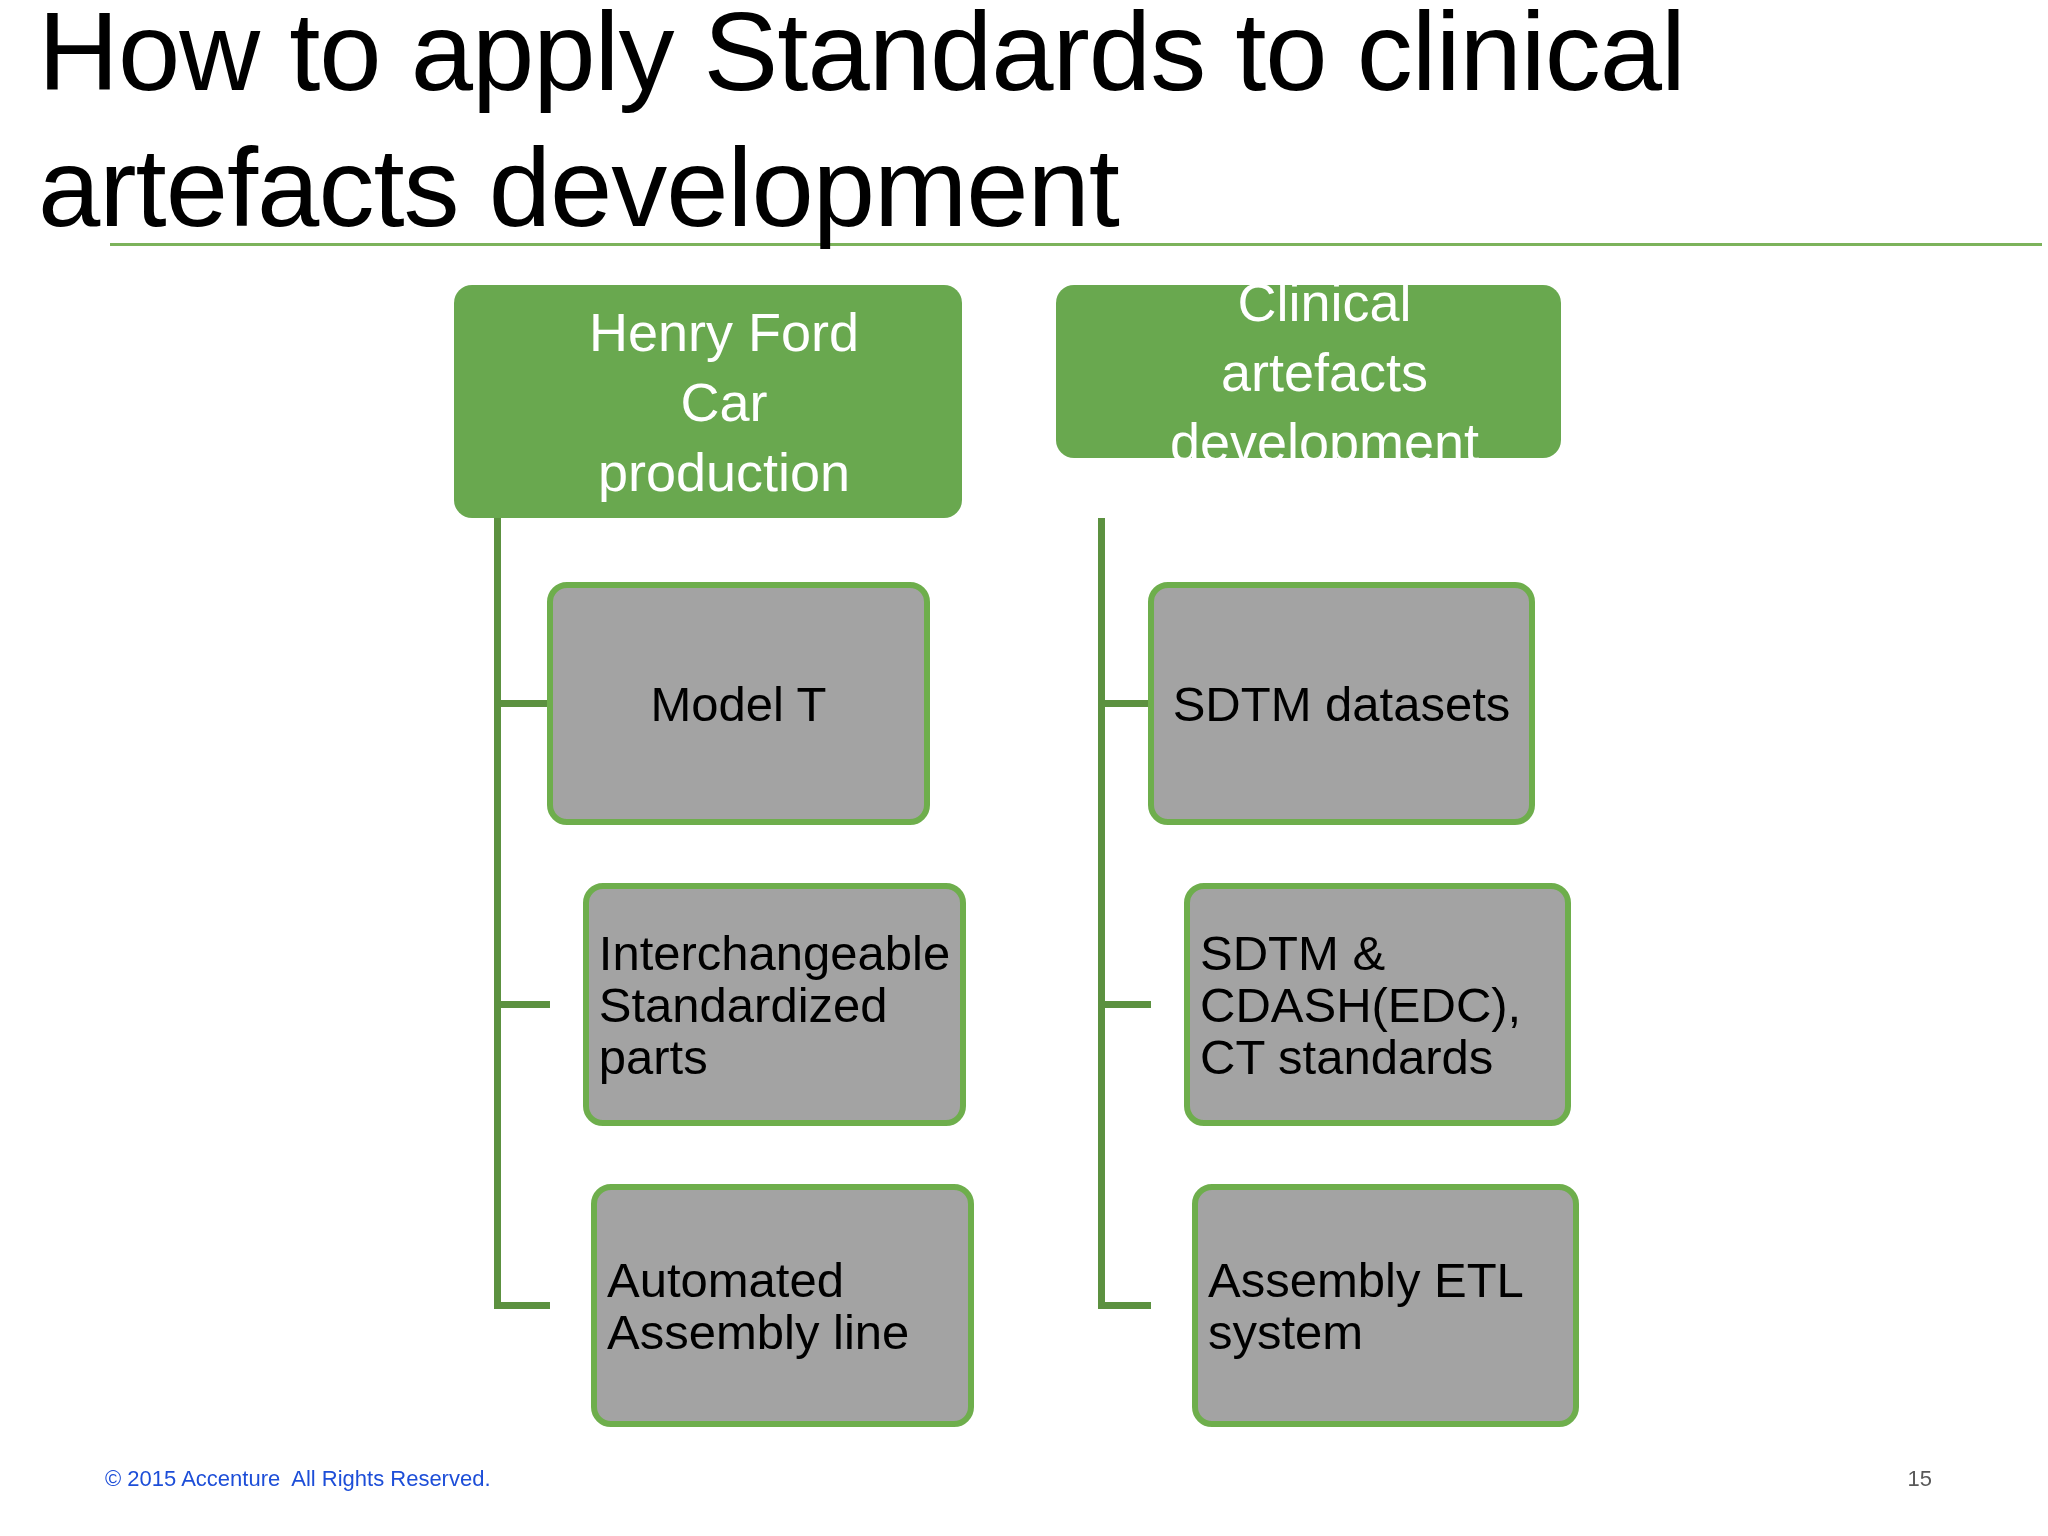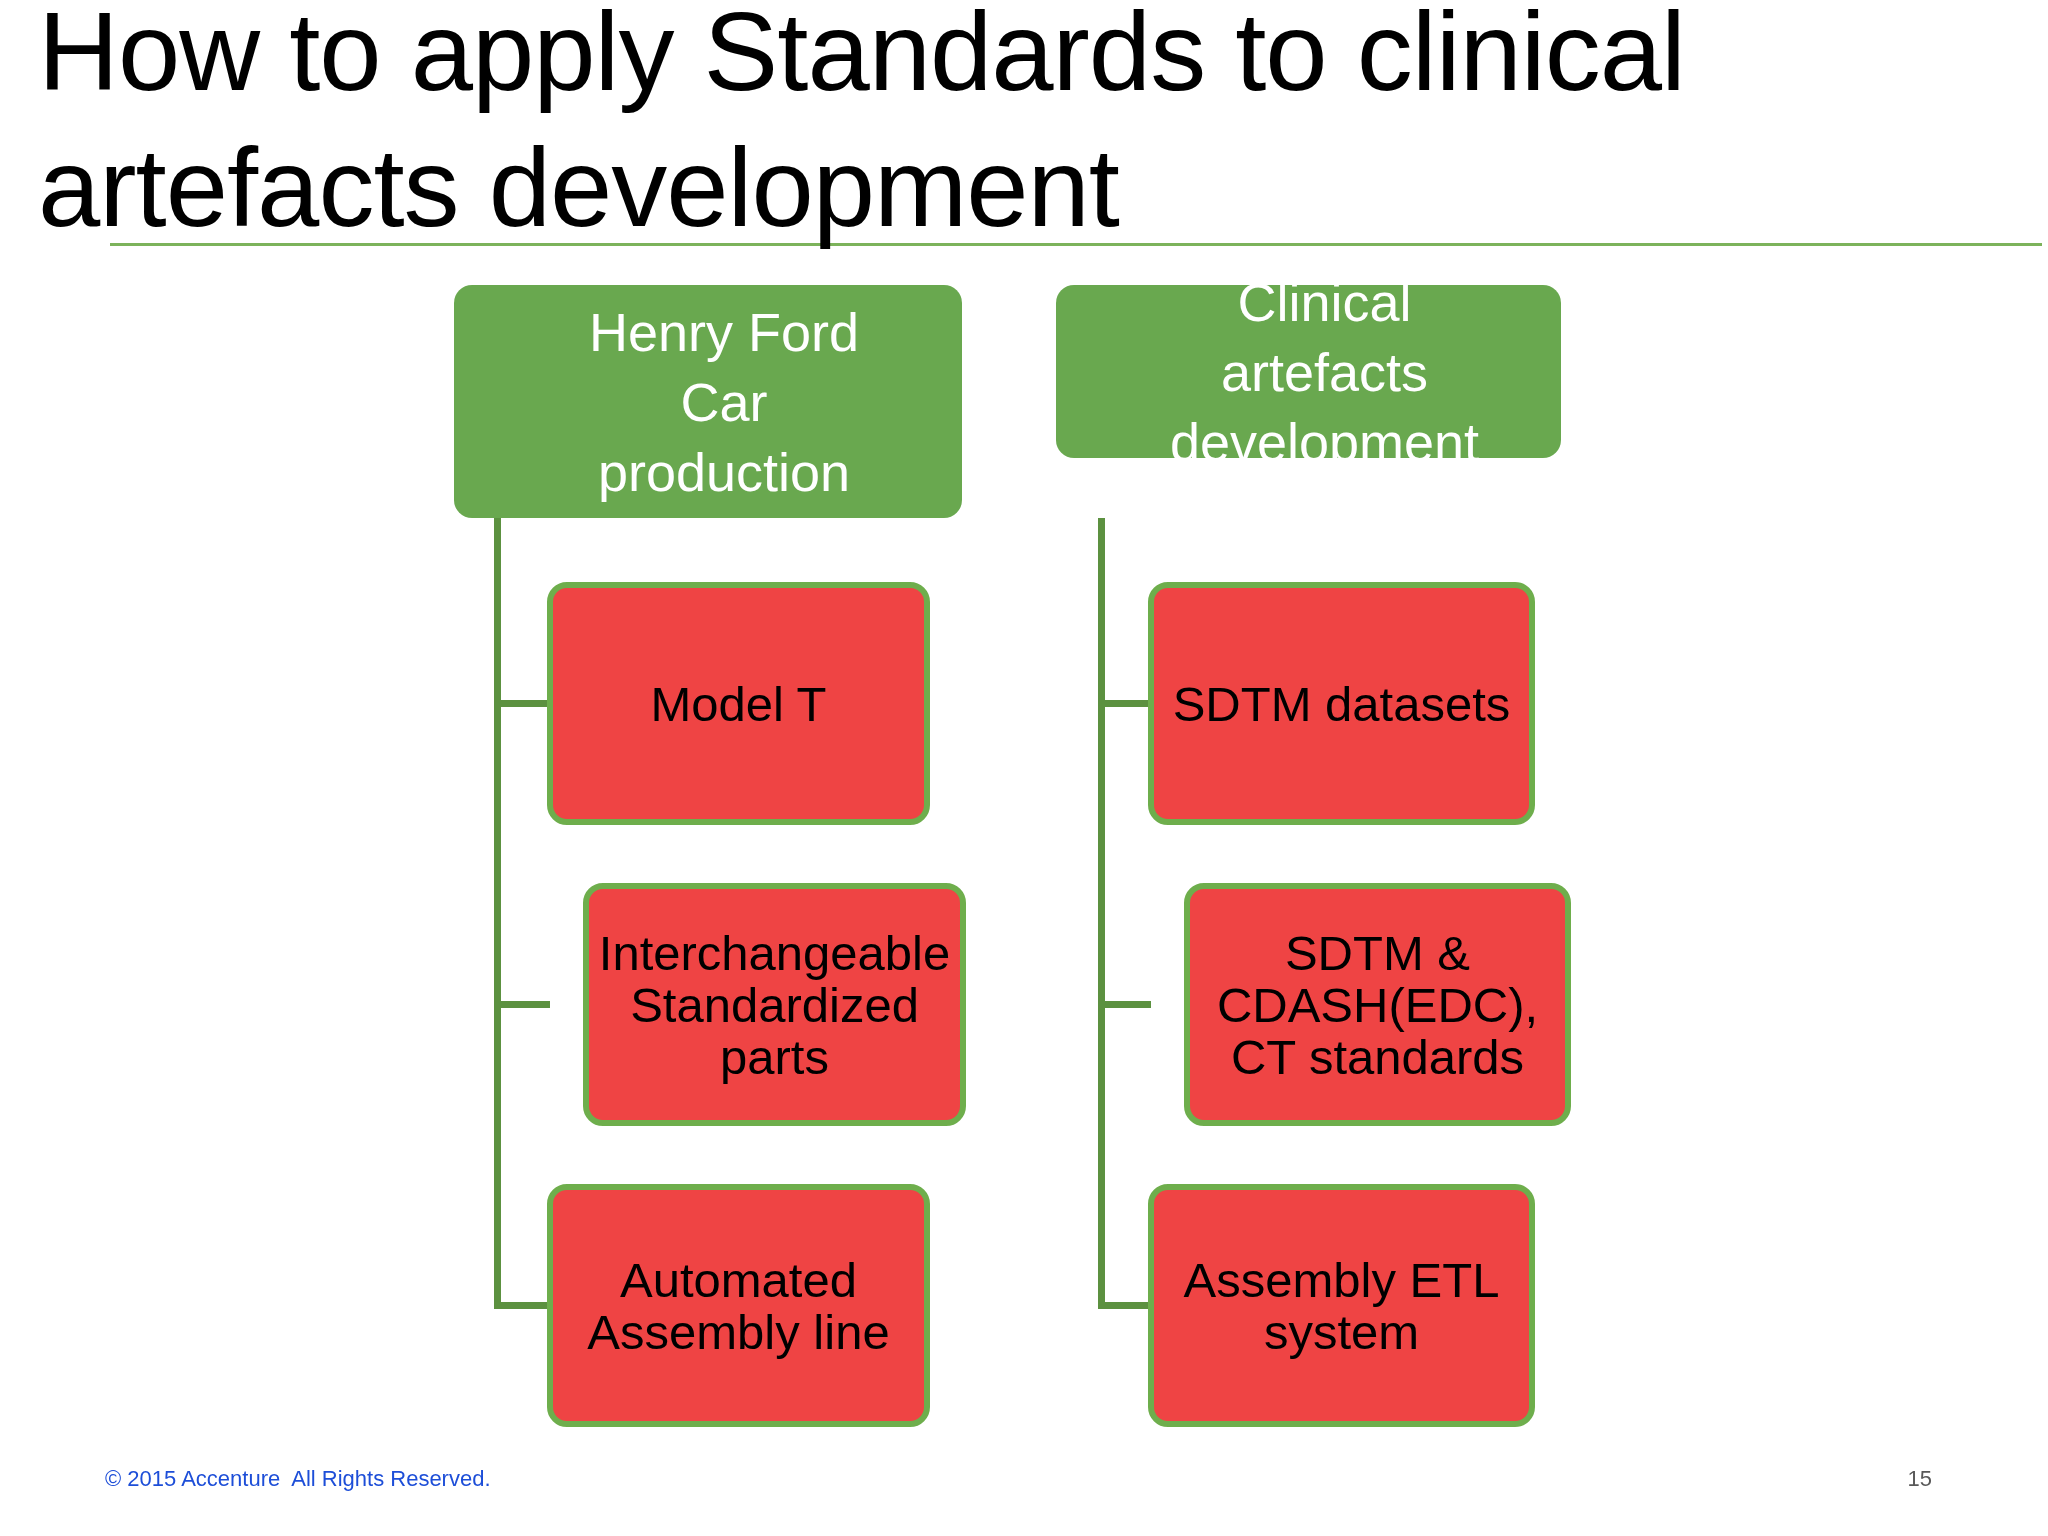--- a/index.html
+++ b/index.html
@@ -45,26 +45,26 @@
     text-align: center;
     color: #ffffff;
     font-size: 54px;
     line-height: 70px;
     white-space: pre-line;
     z-index: 2;
     padding-left: 32px;
   }
   .child-box {
     position: absolute;
-    background: #ef4444;
+    background: #a3a3a3;
     border: 6px solid #6EAE4C;
     border-radius: 20px;
     box-sizing: border-box;
     display: flex; align-items: center; justify-content: center;
-    text-align: center;
+    text-align: left;
     color: #000000;
     font-size: 49px;
     line-height: 52px;
     padding: 0 10px;
     z-index: 2;
   }
   .trunk {
     position: absolute;
     width: 7px;
     background: #5C9140;
@@ -80,21 +80,21 @@
   
   .c1-header { left: 454px; top: 285px; width: 476px; height: 233px; }
   .c1-trunk  { left: 494px; top: 518px; height: 791px; }
   .c1-stub   { left: 494px; width: 56px; }
   .c1-child  { left: 547px; width: 383px; height: 243px; }
   .stub-r1   { top: 700px; }
   .stub-r2   { top: 1001px; }
   .stub-r3   { top: 1302px; }
   .child-r1  { top: 582px; }
   .child-r2  { top: 883px; margin-left: 36px; }
-  .child-r3  { top: 1184px; }
+  .child-r3  { top: 1184px; margin-left: 44px; }
 
   
   .c2-header { left: 1056px; top: 285px; width: 473px; height: 173px; }
   .c2-trunk  { left: 1098px; top: 518px; height: 791px; }
   .c2-stub   { left: 1098px; width: 53px; }
   .c2-child  { left: 1148px; width: 387px; height: 243px; }
 
   
   .footer-copyright {
     position: absolute;

